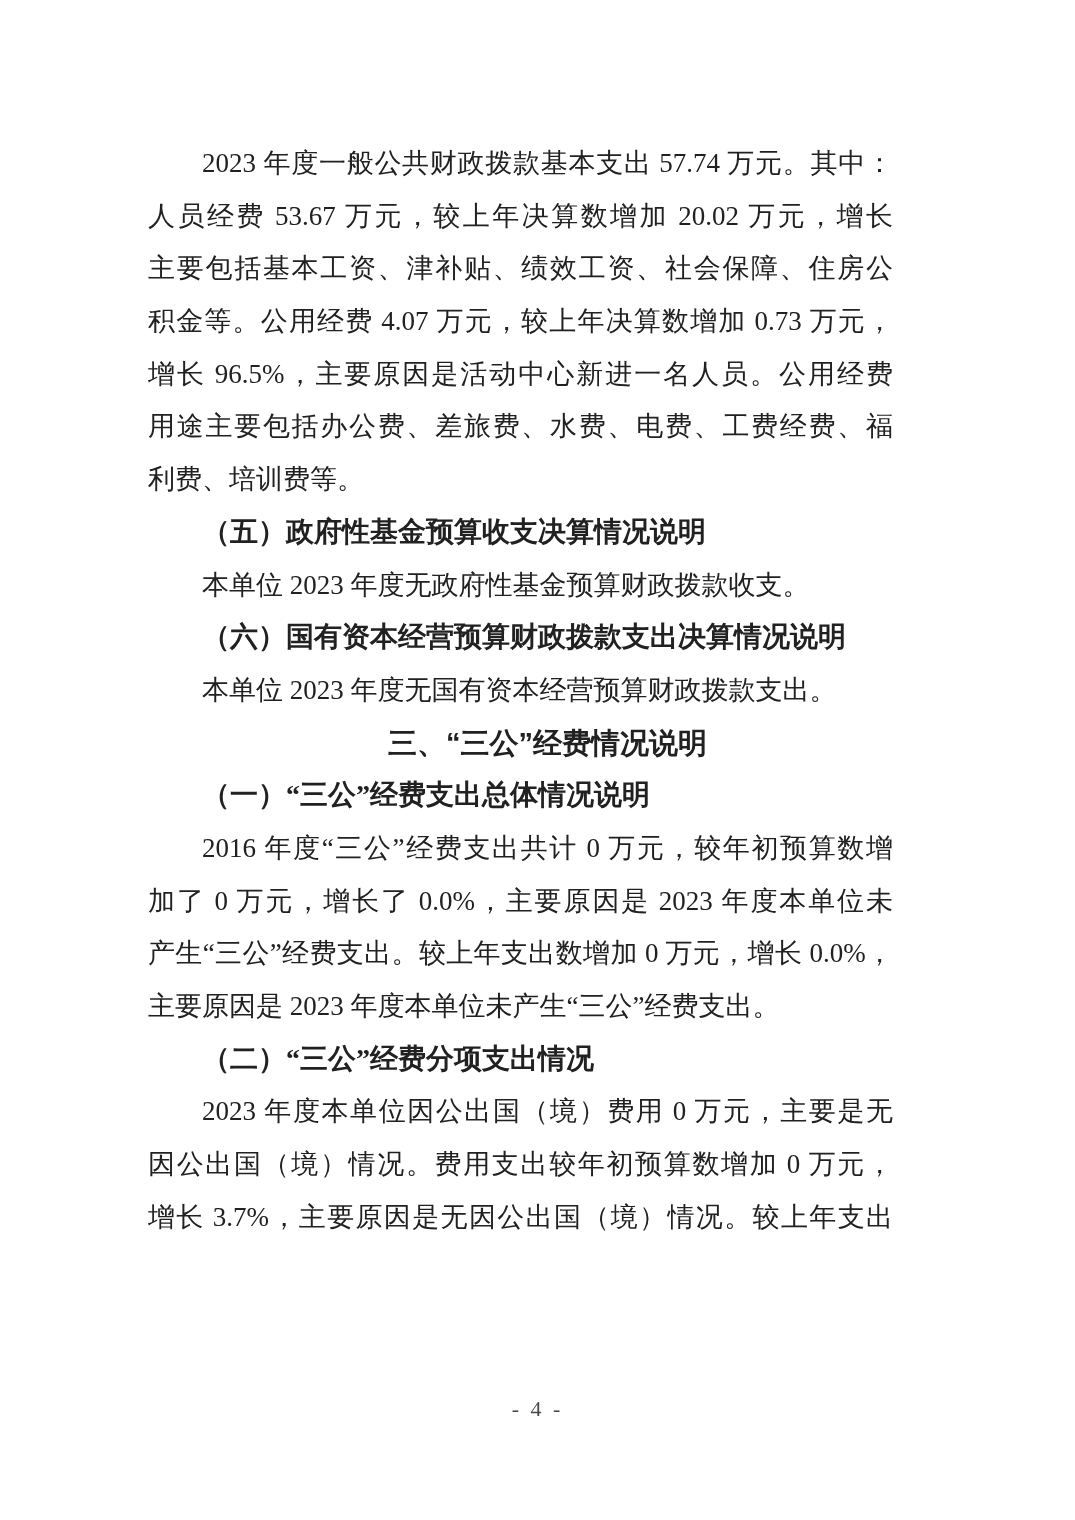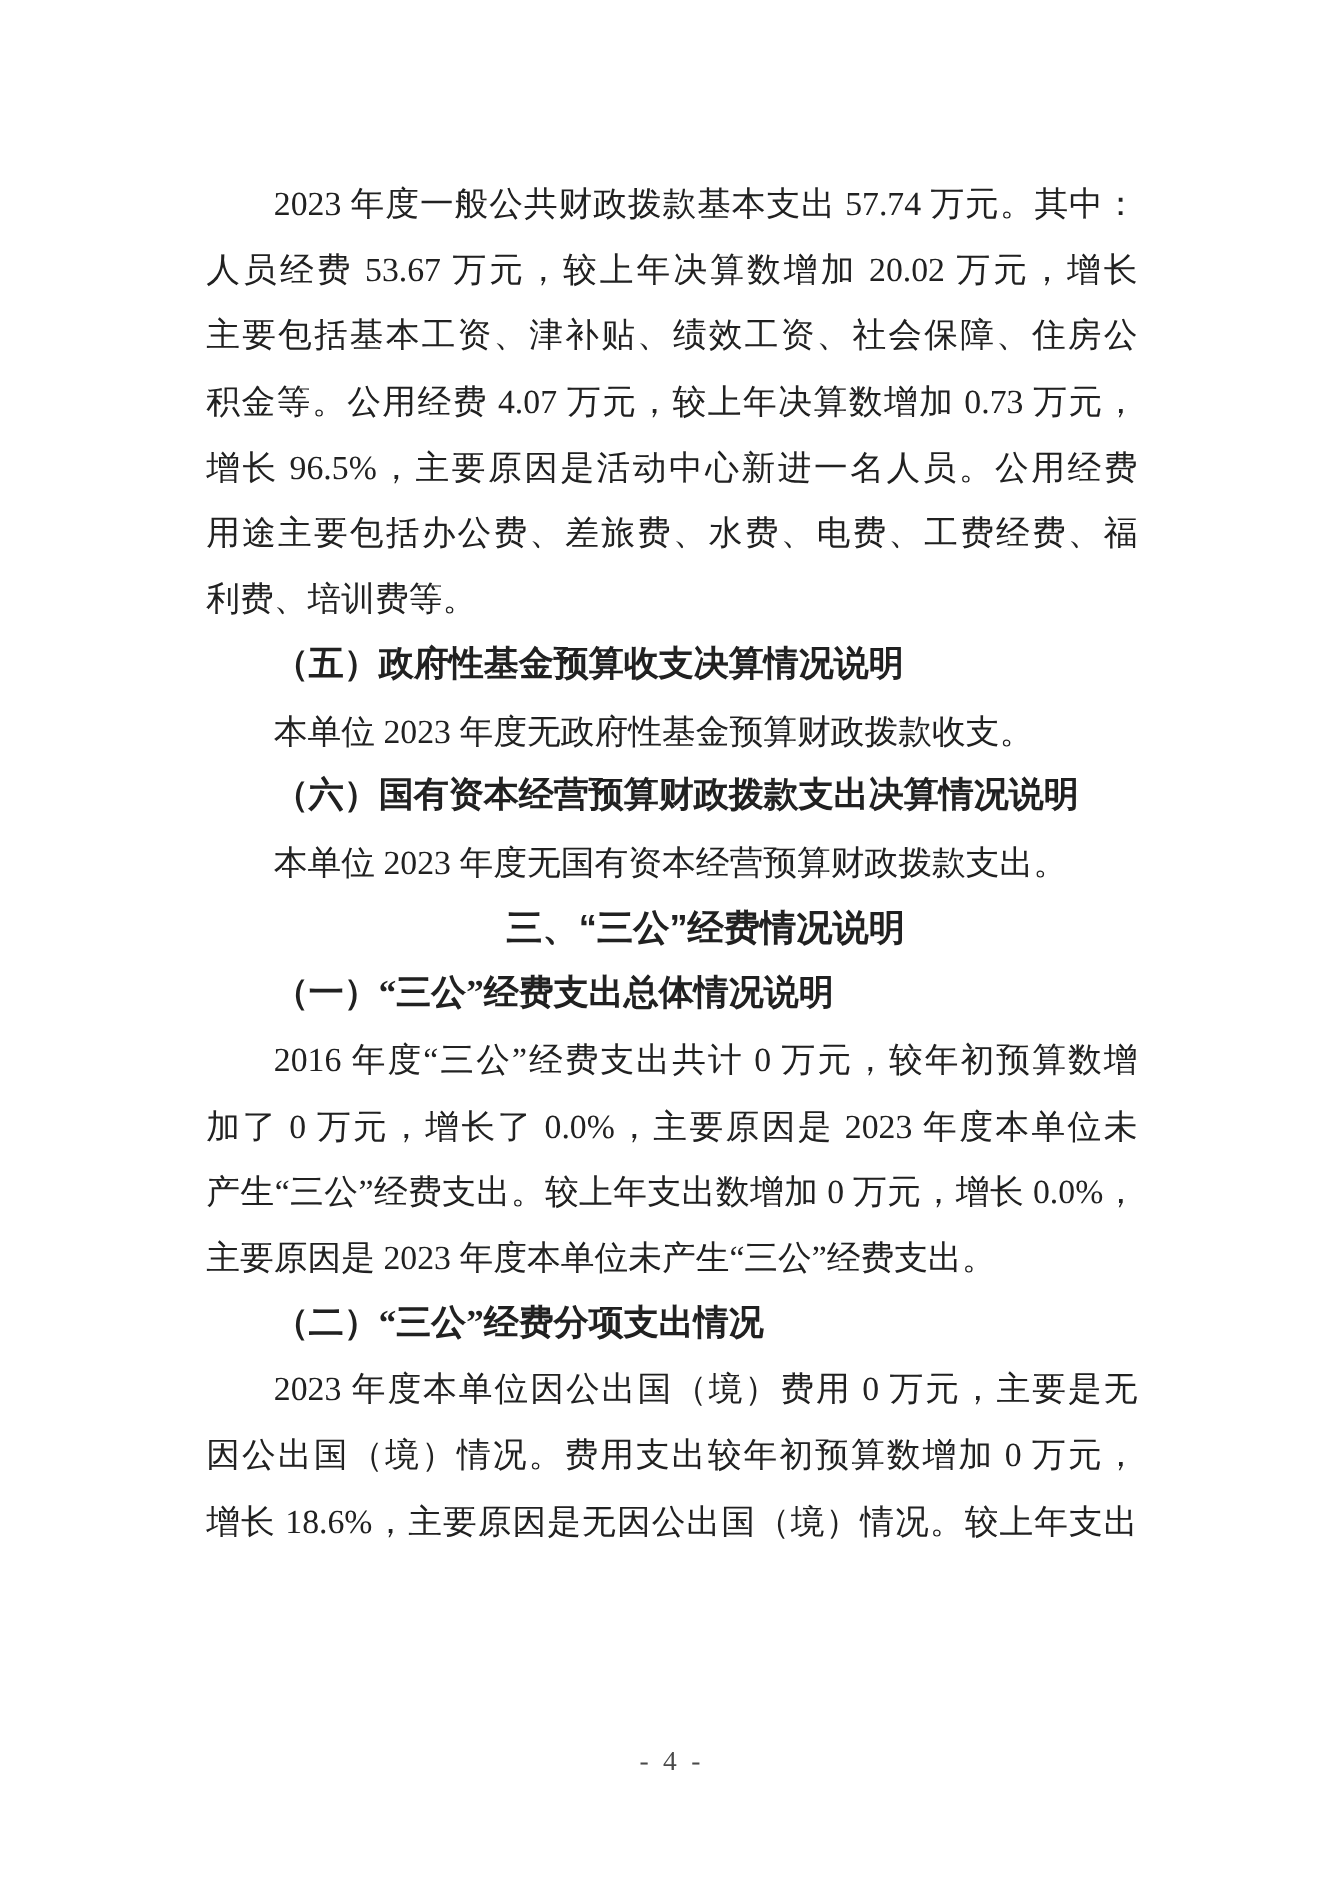--- a/index.html
+++ b/index.html
@@ -7,21 +7,21 @@
     width: 1075px;
     height: 1520px;
     background: #ffffff;
     position: relative;
     overflow: hidden;
     font-family: "Liberation Serif", "DejaVu Serif", serif;
     color: #212121;
   }
   .doc {
     position: absolute;
-    left: 165px;
+    left: 148px;
     top: 137px;
     width: 745px;
   }
   .line {
     height: 52.7px;
     line-height: 52.7px;
     font-size: 27px;
     overflow: visible;
     white-space: nowrap;
   }
@@ -71,16 +71,16 @@
     <div class="line body indent">本单位 2023 年度无国有资本经营预算财政拨款支出。</div>
     <div class="line h2 indent">三、“三公”经费情况说明</div>
     <div class="line h3 indent">（一）“三公”经费支出总体情况说明</div>
     <div class="line body indent fill">2016 年度“三公”经费支出共计 0 万元，较年初预算数增</div>
     <div class="line body fill">加了 0 万元，增长了 0.0%，主要原因是 2023 年度本单位未</div>
     <div class="line body fill">产生“三公”经费支出。较上年支出数增加 0 万元，增长 0.0%，</div>
     <div class="line body">主要原因是 2023 年度本单位未产生“三公”经费支出。</div>
     <div class="line h3 indent">（二）“三公”经费分项支出情况</div>
     <div class="line body indent fill">2023 年度本单位因公出国（境）费用 0 万元，主要是无</div>
     <div class="line body fill">因公出国（境）情况。费用支出较年初预算数增加 0 万元，</div>
-    <div class="line body fill">增长 18.6%，主要原因是无因公出国（境）情况。较上年支出</div>
+    <div class="line body fill">增长 3.7%，主要原因是无因公出国（境）情况。较上年支出</div>
   </div>
 
 <div class="footer">- 4 -</div>
 
 </body></html>

